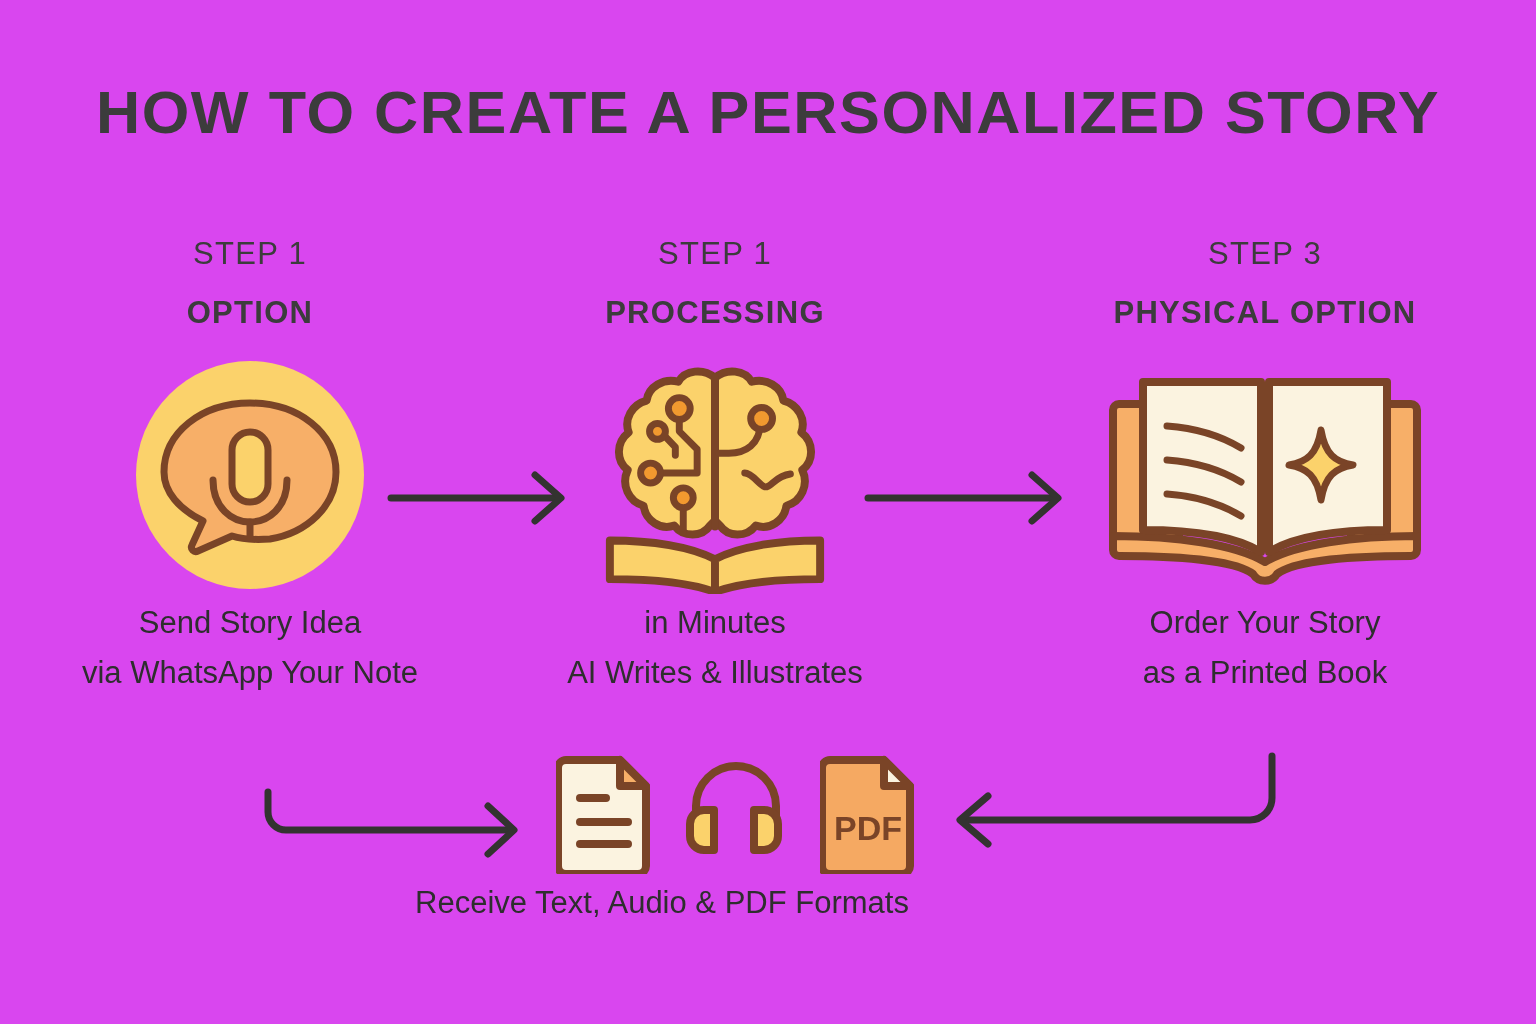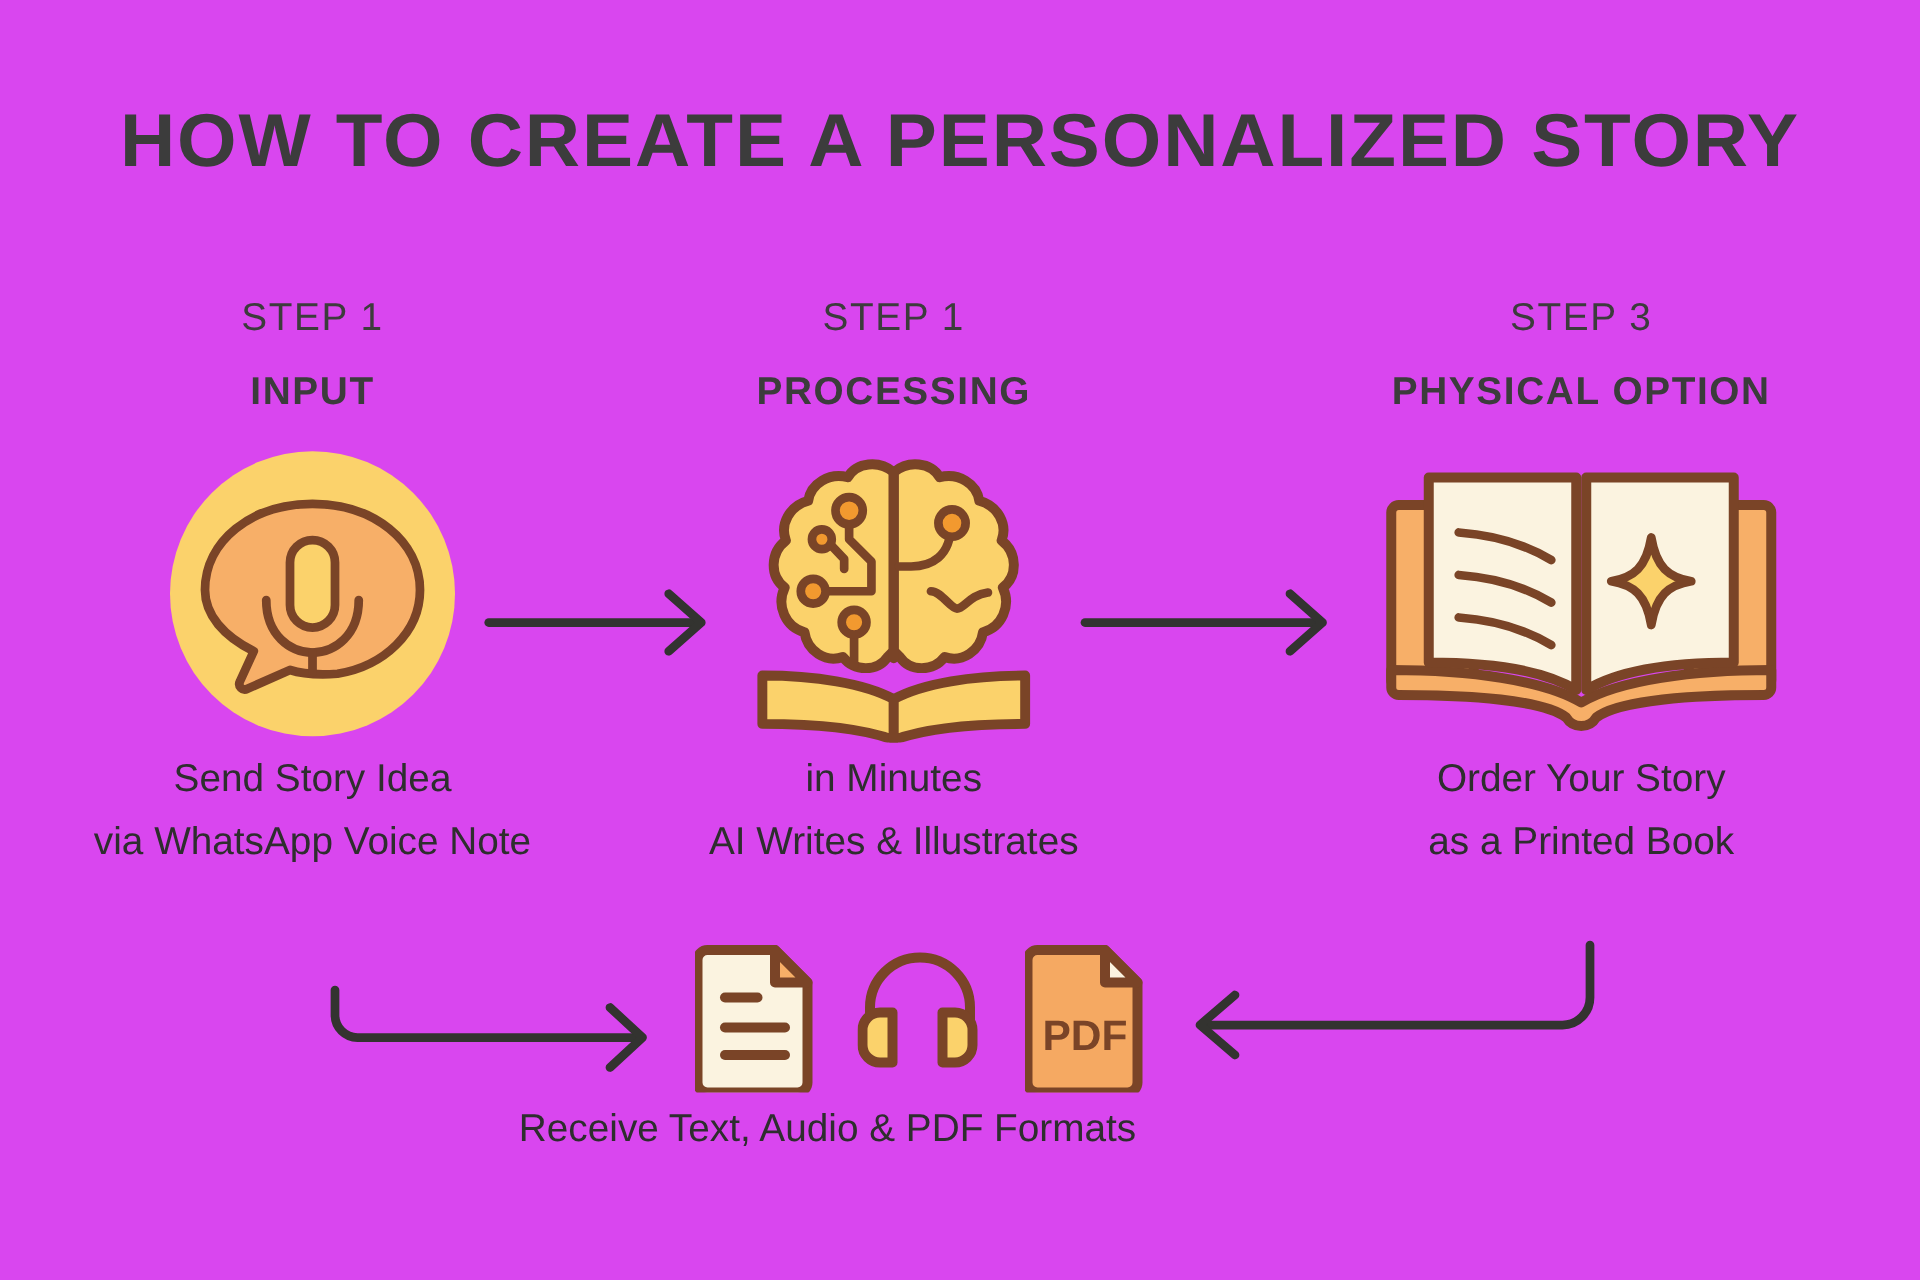--- a/index.html
+++ b/index.html
@@ -119,21 +119,21 @@
 </style>
 </head>
 <body>
 
 <div id="canvas">
 
   <div class="title">HOW TO CREATE A PERSONALIZED STORY</div>
 
   <div class="col" id="col-1">
     <div class="step-num">STEP 1</div>
-    <div class="step-title">INPUT</div>
+    <div class="step-title">OPTION</div>
 
     <div class="icon-slot">
       <svg width="238" height="238" viewBox="0 0 238 238">
         <circle cx="119" cy="119" r="114" fill="#FBD26B"></circle>
         <path d="M119 47
                  C 168 47 205 77 205 116
                  C 205 150 176 177 139 183
                  C 124 184 110 183 101 180
                  L 67 195
                  C 63 197 59 193 61 189
@@ -141,21 +141,21 @@
                  C 48 153 33 136 33 116
                  C 33 77 70 47 119 47 Z" fill="#F7AF68" stroke="#7A4427" stroke-width="7" stroke-linejoin="round"></path>
         <rect x="101" y="76" width="36" height="70" rx="18" fill="#FBD26B" stroke="#7A4427" stroke-width="7"></rect>
         <path d="M82 124 C 82 152 101 166 119 166 C 137 166 156 152 156 124" fill="none" stroke="#7A4427" stroke-width="7" stroke-linecap="round"></path>
         <line x1="119" y1="166" x2="119" y2="182" stroke="#7A4427" stroke-width="7" stroke-linecap="round"></line>
       </svg>
     </div>
 
     <div class="caption">
       <div>Send Story Idea</div>
-      <div>via WhatsApp Voice Note</div>
+      <div>via WhatsApp Your Note</div>
     </div>
   </div>
 
   <div class="col" id="col-2">
     <div class="step-num">STEP 1</div>
     <div class="step-title">PROCESSING</div>
 
     <div class="icon-slot">
       <svg width="238" height="238" viewBox="0 0 240 240">
 

